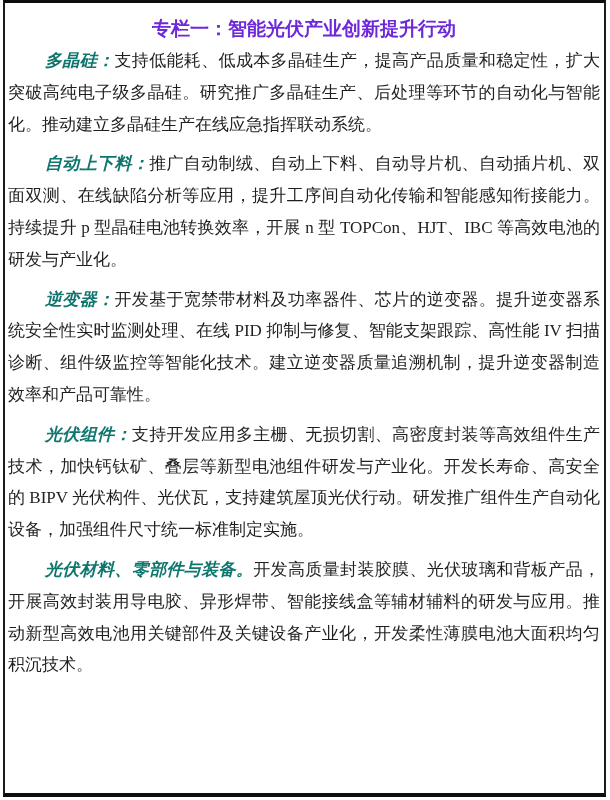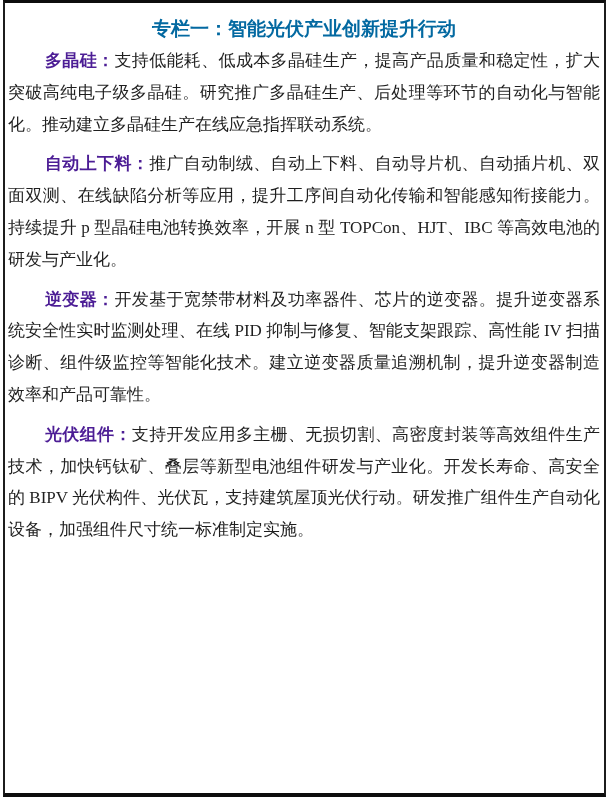--- a/index.html
+++ b/index.html
@@ -28,54 +28,56 @@
     border-right: 2px solid #1c1c1c;
     background: #ffffff;
     box-sizing: border-box;
     padding: 10px 4px 0 3px;
   }
   .box-title {
     font-family: "Liberation Sans", "DejaVu Sans", sans-serif;
     font-weight: bold;
     font-size: 19px;
     line-height: 32px;
-    color: #0369a1;
+    color: #6d28d9;
     text-align: center;
     margin: 0;
   }
   .box-paragraph {
     font-family: "Liberation Serif", "DejaVu Serif", serif;
     font-size: 17px;
     line-height: 31.8px;
     color: #1f1f1f;
     text-align: justify;
     text-justify: inter-ideograph;
     text-indent: 37px;
     margin: 0 0 8px 0;
   }
   .box-paragraph:last-child {
     margin-bottom: 0;
   }
   .box-paragraph b {
     font-weight: bold;
-    color: #4c1d95;
+    color: #0f766e;
+    font-style: italic;
   }
 </style>
 </head>
 <body>
 
 <div class="page">
   <div class="column-box">
 
     <div class="box-title">专栏一：智能光伏产业创新提升行动</div>
 
     <p class="box-paragraph"><b>多晶硅：</b><span>支持低能耗、低成本多晶硅生产，提高产品质量和稳定性，扩大突破高纯电子级多晶硅。研究推广多晶硅生产、后处理等环节的自动化与智能化。推动建立多晶硅生产在线应急指挥联动系统。</span></p>
 
 
     <p class="box-paragraph"><b>自动上下料：</b><span>推广自动制绒、自动上下料、自动导片机、自动插片机、双面双测、在线缺陷分析等应用，提升工序间自动化传输和智能感知衔接能力。持续提升 p 型晶硅电池转换效率，开展 n 型 TOPCon、HJT、IBC 等高效电池的研发与产业化。</span></p>
 
     <p class="box-paragraph"><b>逆变器：</b><span>开发基于宽禁带材料及功率器件、芯片的逆变器。提升逆变器系统安全性实时监测处理、在线 PID 抑制与修复、智能支架跟踪、高性能 IV 扫描诊断、组件级监控等智能化技术。建立逆变器质量追溯机制，提升逆变器制造效率和产品可靠性。</span></p>
 
     <p class="box-paragraph"><b>光伏组件：</b><span>支持开发应用多主栅、无损切割、高密度封装等高效组件生产技术，加快钙钛矿、叠层等新型电池组件研发与产业化。开发长寿命、高安全的 BIPV 光伏构件、光伏瓦，支持建筑屋顶光伏行动。研发推广组件生产自动化设备，加强组件尺寸统一标准制定实施。</span></p>
 
+    <p class="box-paragraph"><b>光伏材料、零部件与装备。</b><span>开发高质量封装胶膜、光伏玻璃和背板产品，开展高效封装用导电胶、异形焊带、智能接线盒等辅材辅料的研发与应用。推动新型高效电池用关键部件及关键设备产业化，开发柔性薄膜电池大面积均匀积沉技术。</span></p>
 
   </div>
 </div>
 
 </body></html>

